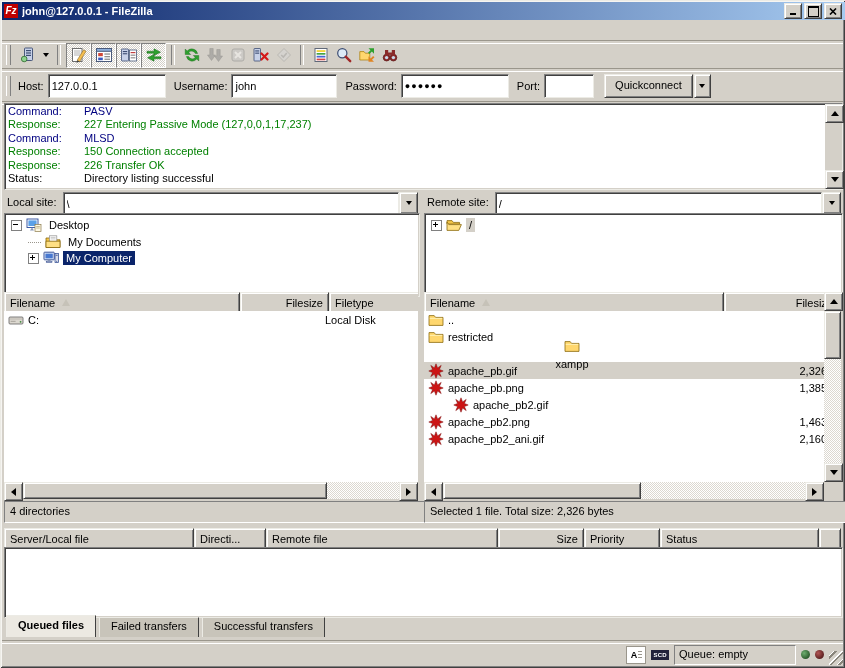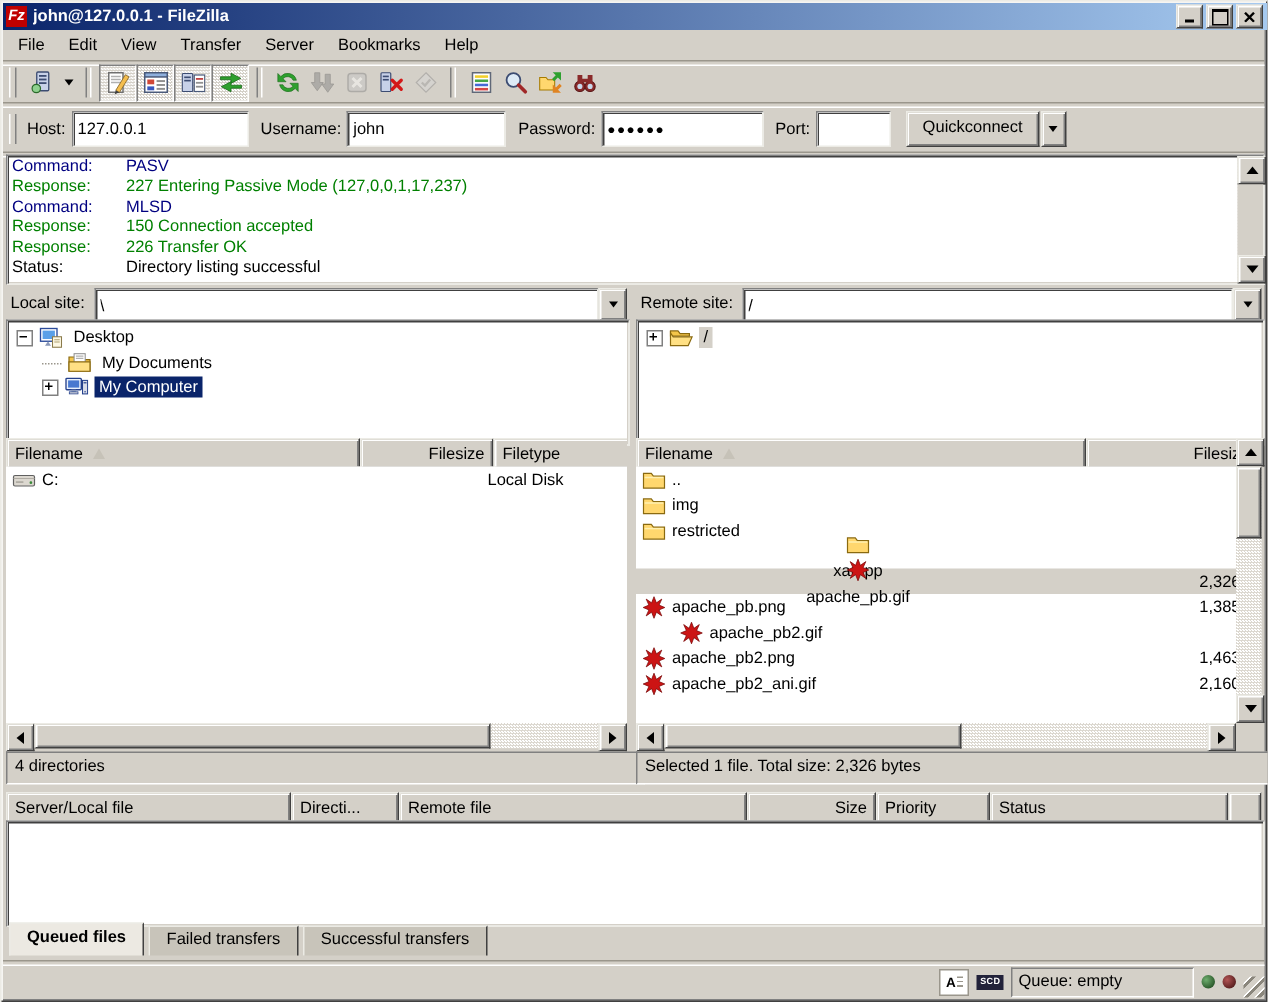--- a/index.html
+++ b/index.html
@@ -120,29 +120,20 @@
           <i class="g-max"></i>
         </span>
       <span class="wbtn raised">
           <svg width="8" height="7" viewBox="0 0 8 7">
             <path d="M1 0.5 L7 6.5 M7 0.5 L1 6.5" stroke="#000" stroke-width="1.6"></path>
           </svg>
         </span>
     </span>
   </div>
 
-  <div id="menubar" class="abs">
-      <span class="menu-item">File</span>
-      <span class="menu-item">Edit</span>
-      <span class="menu-item">View</span>
-      <span class="menu-item">Transfer</span>
-      <span class="menu-item">Server</span>
-      <span class="menu-item">Bookmarks</span>
-      <span class="menu-item">Help</span>
-    </div>
   <div class="hdiv abs" style="top:40px"></div>
 
   <div id="toolbar" class="abs">
     <span class="vgrip"></span>
   <span class="tb-btn">
         <span class="ficon">
           <svg viewBox="0 0 16 16">
             <rect x="4.5" y="1" width="8" height="12.5" rx="0.8" fill="#c7d1e8" stroke="#3c4c72" stroke-width="0.9"></rect>
             <rect x="6" y="3" width="5" height="1.2" fill="#3c4c72"></rect>
             <rect x="6" y="5.4" width="5" height="1.2" fill="#3c4c72"></rect>
@@ -474,50 +465,38 @@
         <span class="cell rightal" style="width: 103px;"></span>
       </div>
       <div class="file-row">
         <span class="cell name" style="width: 288px;">
           <span class="ficon">
             <svg viewBox="0 0 16 16">
               <path d="M1 3.6 L6.2 3.6 L7.6 5.4 L15 5.4 L15 13.4 L1 13.4 Z" fill="#ffd76e" stroke="#8a6a10" stroke-width="0.8"></path>
               <path d="M1.8 6.4 L14.2 6.4" stroke="#fff0b0" stroke-width="1"></path>
             </svg>
           </span>
-          <span>img</span>
+          <span>restricted</span>
         </span>
         <span class="cell rightal" style="width: 103px;"></span>
       </div>
       <div class="file-row">
-        <span class="cell name" style="width: 288px;">
+        <span class="cell name" style="width: 288px; flex-direction: column;">
           <span class="ficon">
             <svg viewBox="0 0 16 16">
               <path d="M1 3.6 L6.2 3.6 L7.6 5.4 L15 5.4 L15 13.4 L1 13.4 Z" fill="#ffd76e" stroke="#8a6a10" stroke-width="0.8"></path>
               <path d="M1.8 6.4 L14.2 6.4" stroke="#fff0b0" stroke-width="1"></path>
             </svg>
           </span>
-          <span>restricted</span>
+          <span>xampp</span>
         </span>
         <span class="cell rightal" style="width: 103px;"></span>
       </div>
-      <div class="file-row">
-        <span class="cell name" style="width: 288px; flex-direction: column;">
-          <span class="ficon">
-            <svg viewBox="0 0 16 16">
-              <path d="M1 3.6 L6.2 3.6 L7.6 5.4 L15 5.4 L15 13.4 L1 13.4 Z" fill="#ffd76e" stroke="#8a6a10" stroke-width="0.8"></path>
-              <path d="M1.8 6.4 L14.2 6.4" stroke="#fff0b0" stroke-width="1"></path>
-            </svg>
-          </span>
-          <span>xampp</span>
-        </span>
-        <span class="cell rightal" style="width: 103px;"></span>
-      </div>
       <div class="file-row sel-inactive">
-        <span class="cell name" style="width: 288px; flex-direction: column;">
+        <span class="cell name" style="width: 288px;">
           <span class="ficon">
             <svg viewBox="0 0 16 16">
               <path d="M8 0.8 L9.6 4.9 L13.2 2.4 L11.4 6.4 L15.2 8 L11.4 9.6 L13.2 13.6 L9.6 11.1 L8 15.2 L6.4 11.1 L2.8 13.6 L4.6 9.6 L0.8 8 L4.6 6.4 L2.8 2.4 L6.4 4.9 Z" fill="#cc1414" stroke="#7a0a0a" stroke-width="0.5"></path>
             </svg>
           </span>
           <span>apache_pb.gif</span>
         </span>
         <span class="cell rightal" style="width: 103px;">2,326</span>
       </div>
       <div class="file-row">

